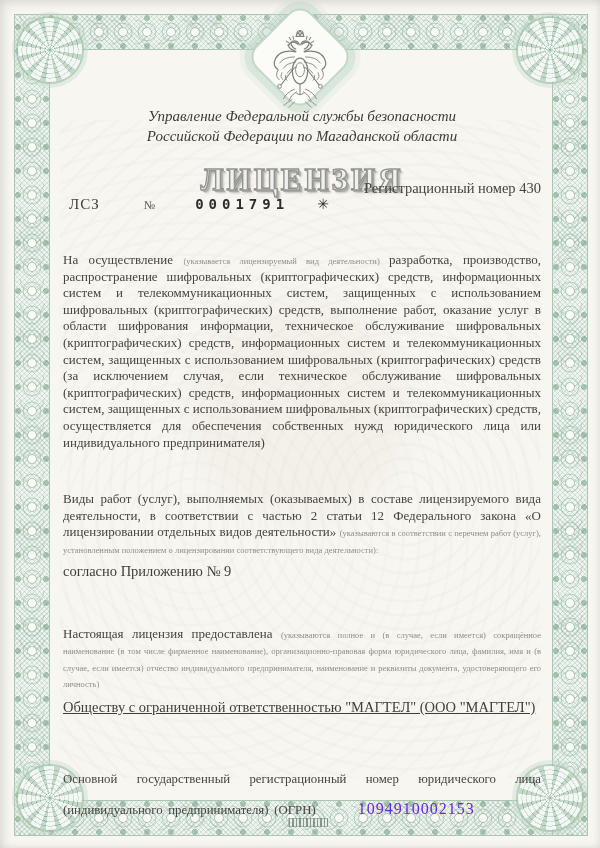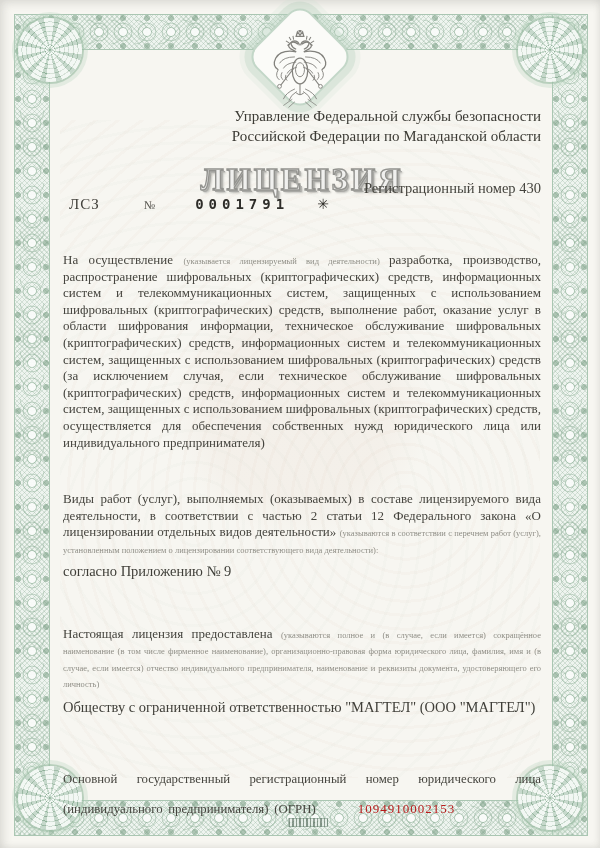--- a/index.html
+++ b/index.html
@@ -52,21 +52,21 @@
     background:repeating-linear-gradient(90deg, rgba(90,110,96,.65) 0 1.5px, rgba(230,238,232,.8) 1.5px 3.5px);
     border:1px solid rgba(110,140,120,.5); border-radius:1px;}
   
   .wm{position:absolute; left:60px; top:120px; right:60px; bottom:70px; pointer-events:none;
     background-image:
       radial-gradient(circle at 50% 44%, rgba(216,186,168,.10) 0 90px, transparent 130px),
       repeating-radial-gradient(circle at 72% 58%, rgba(210,178,158,.06) 0 3px, transparent 3px 14px),
       repeating-radial-gradient(circle at 28% 62%, rgba(190,204,190,.06) 0 3px, transparent 3px 16px);}
   
   .content{position:absolute; left:63px; top:0; width:478px;}
-  .authority{margin-top:106px; text-align:right; font-size:15px; line-height:20px; color:#3c3b35;}
+  .authority{margin-top:106px; text-align:center; font-size:15px; line-height:20px; color:#3c3b35;font-style:italic;}
   .caption-c{margin-top:8px; text-align:center; font-size:7.5px; color:#96958d; letter-spacing:.3px;}
   .title-block{position:relative; height:76px; margin-top:4px;}
   .doc-title{position:absolute; left:50%; top:12px; transform:translateX(-50%);
     font-size:31px; font-weight:bold; letter-spacing:3px; color:#f0f0ee;
     -webkit-text-stroke:1.4px #93938f;
     text-shadow:1px 1px 0 #b9b9b5, 2px 2px 0 #a8a8a4, 3px 3px 2px rgba(120,120,116,.45);}
   .reg-number{position:absolute; right:0; top:30px; font-size:14.5px; color:#45443e;}
   .serial-row{position:absolute; left:6px; top:46px; display:flex; align-items:baseline;gap:12px;}
   .serial-series{font-size:15px; letter-spacing:1px;}
   .serial-no-sign{font-size:12px; margin-left:32px; color:#55544e;}
@@ -75,24 +75,24 @@
   .serial-mark{font-family:"DejaVu Sans",sans-serif; font-size:14px; margin-left:16px; color:#2e2d29;}
   .date-row{position:absolute; right:0; top:50px; font-size:13px; color:#45443e; white-space:nowrap;}
   .blank{display:inline-block; border-bottom:1px solid #6b6a64; text-align:center;}
   .b-day{min-width:34px;} .b-month{min-width:88px;} .b-year{min-width:56px;}
   p.body-p{margin:0; text-align:justify; font-size:13px; line-height:16.6px; color:#45443e;}
   .p1{margin-top:26px !important;}
   .p2{margin-top:40px !important;}
   .p3{margin-top:46px !important;}
   .cap-inline{font-size:8.5px; color:#8f8e86; line-height:11px;}
   .value-line{margin-top:5px; font-size:14.5px; color:#3f3e38;}
-  .grantee-value{margin-top:7px; font-size:14.5px; color:#3f3e38;}
+  .grantee-value{margin-top:7px; font-size:14.5px; color:#3f3e38;text-decoration:underline;}
   .reg-block{margin-top:48px; font-size:12.8px; line-height:30px; text-align:justify; word-spacing:2.5px; color:#45443e;}
   .gap40{display:inline-block; width:42px;} .gap28{display:inline-block; width:26px;}
-  .num-val{font-size:13px; letter-spacing:1px; color:#b91c1c;font-family:Liberation Serif, serif;}
+  .num-val{font-size:16px; letter-spacing:1px; color:#6d28d9;font-family:Liberation Serif, serif;}
 </style>
 </head>
 <body>
 
 <div class="page">
 
   <div class="fr fr-h fr-top"></div>
   <div class="fr fr-h fr-bottom"></div>
   <div class="fr fr-v fr-left"></div>
   <div class="fr fr-v fr-right"></div>

